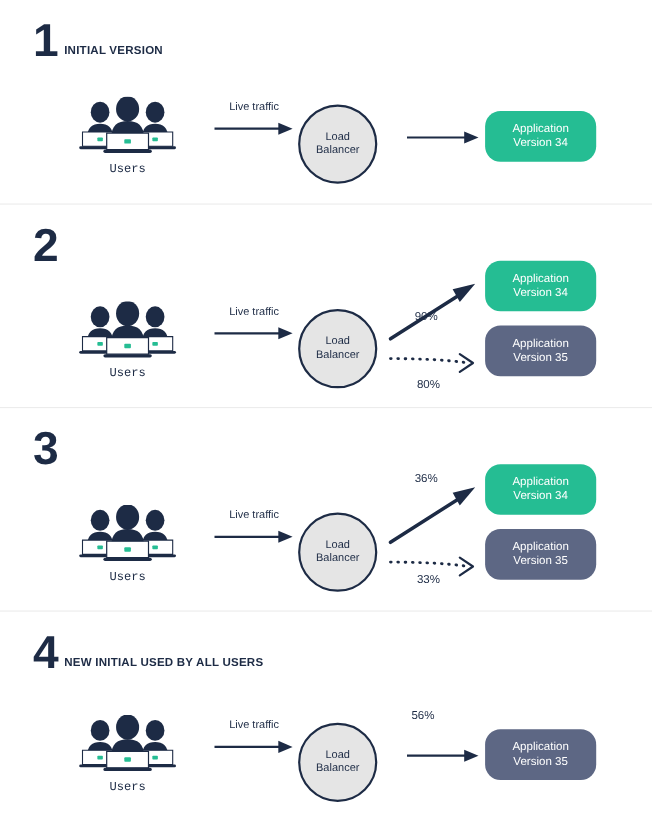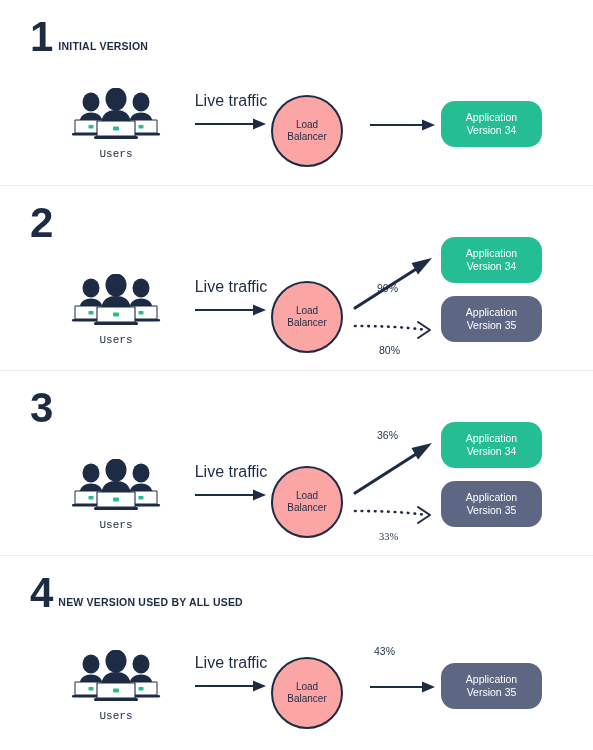--- a/index.html
+++ b/index.html
@@ -65,36 +65,36 @@
 
   
   .live-traffic{
     position:absolute;
     left:185px;
     top:92px;
     width:92px;
     text-align:center;
   }
   .live-traffic-label{
-    font-size:16px;
+    font-size:10px;
     color:#1d2b45;
     display:block;
     margin-bottom:7px;
     white-space:nowrap;
   }
 
   
   .lb{
     position:absolute;
     left:271px;
     top:95px;
     width:72px;
     height:72px;
     border-radius:50%;
-    background:#fca5a5;
+    background:#e5e5e5;
     border:2.2px solid #1d2b45;
     display:flex;
     align-items:center;
     justify-content:center;
     box-sizing:border-box;
   }
   .lb-label{
     font-size:10px;
     line-height:1.22;
     text-align:center;
@@ -319,41 +319,41 @@
           <polygon points="66,30.5 80,14 59.5,19" fill="#1d2b45"></polygon>
         </g>
         <g>
           <path d="M3 82 C28 82 54 83 74 86" stroke="#1d2b45" stroke-width="2.6" fill="none" stroke-linecap="round" stroke-dasharray="0.6 6"></path>
           <path d="M66 78 L78 86 L66 94" stroke="#1d2b45" stroke-width="2" fill="none" stroke-linecap="round" stroke-linejoin="round"></path>
         </g>
       </svg>
     </div>
 
     <span class="pct" style="left:377px;top:58px;">36%</span>
-    <span class="pct" style="left:379px;top:160px;font-family:Liberation Serif, serif;">33%</span>
+    <span class="pct" style="left:379px;top:150px;">33%</span>
 
     <div class="appbox app-green" style="left:441px;top:51px;">
       <div class="appbox-label">
         <span>Application</span><br>
         <span>Version 34</span>
       </div>
     </div>
 
     <div class="appbox app-slate" style="left:441px;top:110px;">
       <div class="appbox-label">
         <span>Application</span><br>
         <span>Version 35</span>
       </div>
     </div>
   </div>
 
   <div class="stage divided">
     <div class="stage-head">
       <span class="stage-num">4</span>
-      <span class="stage-caption">NEW VERSION USED BY ALL USED</span>
+      <span class="stage-caption">NEW INITIAL USED BY ALL USERS</span>
     </div>
 
     <div class="users" style="top:94px;">
       <svg class="users-svg" width="100" height="52" viewBox="0 0 100 52">
         <ellipse cx="25" cy="14" rx="8.5" ry="9.5" fill="#1d2b45"></ellipse>
         <path d="M13 38 C13 28 18 24.5 25 24.5 C32 24.5 37 28 37 38 Z" fill="#1d2b45"></path>
         <path d="M9 32 L41 32 L41 45 L9 45 Z" fill="#ffffff" stroke="#1d2b45" stroke-width="1"></path>
         <rect x="6" y="45" width="38" height="2.6" rx="1.3" fill="#1d2b45"></rect>
         <rect x="22.5" y="37" width="5" height="3.4" rx="0.7" fill="#25bd93"></rect>
         <ellipse cx="75" cy="14" rx="8.5" ry="9.5" fill="#1d2b45"></ellipse>
@@ -378,21 +378,21 @@
       </svg>
     </div>
 
     <div class="lb" style="top:101px;">
       <div class="lb-label">
         <span>Load</span><br>
         <span>Balancer</span>
       </div>
     </div>
 
-    <span class="pct" style="left:374px;top:89px;">43%</span>
+    <span class="pct" style="left:374px;top:89px;">56%</span>
 
     <div class="arrow-simple" style="left:368px;top:124px;">
       <svg width="70" height="14" viewBox="0 0 70 14">
         <line x1="2" y1="7" x2="56" y2="7" stroke="#1d2b45" stroke-width="2"></line>
         <polygon points="54,1.5 67,7 54,12.5" fill="#1d2b45"></polygon>
       </svg>
     </div>
 
     <div class="appbox app-slate" style="left:441px;top:107px;">
       <div class="appbox-label">

